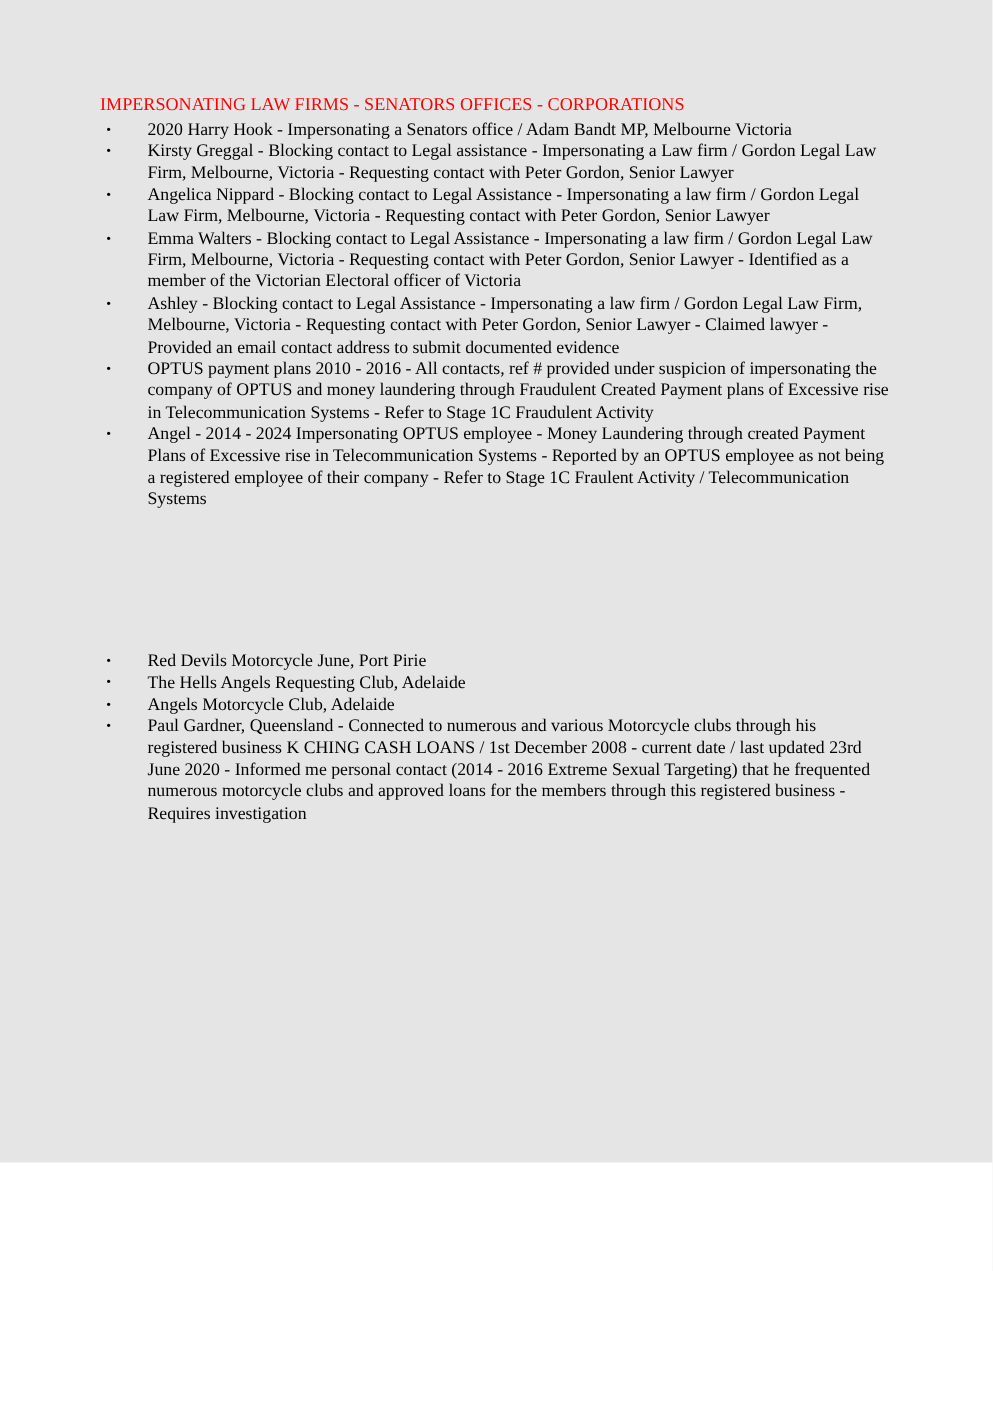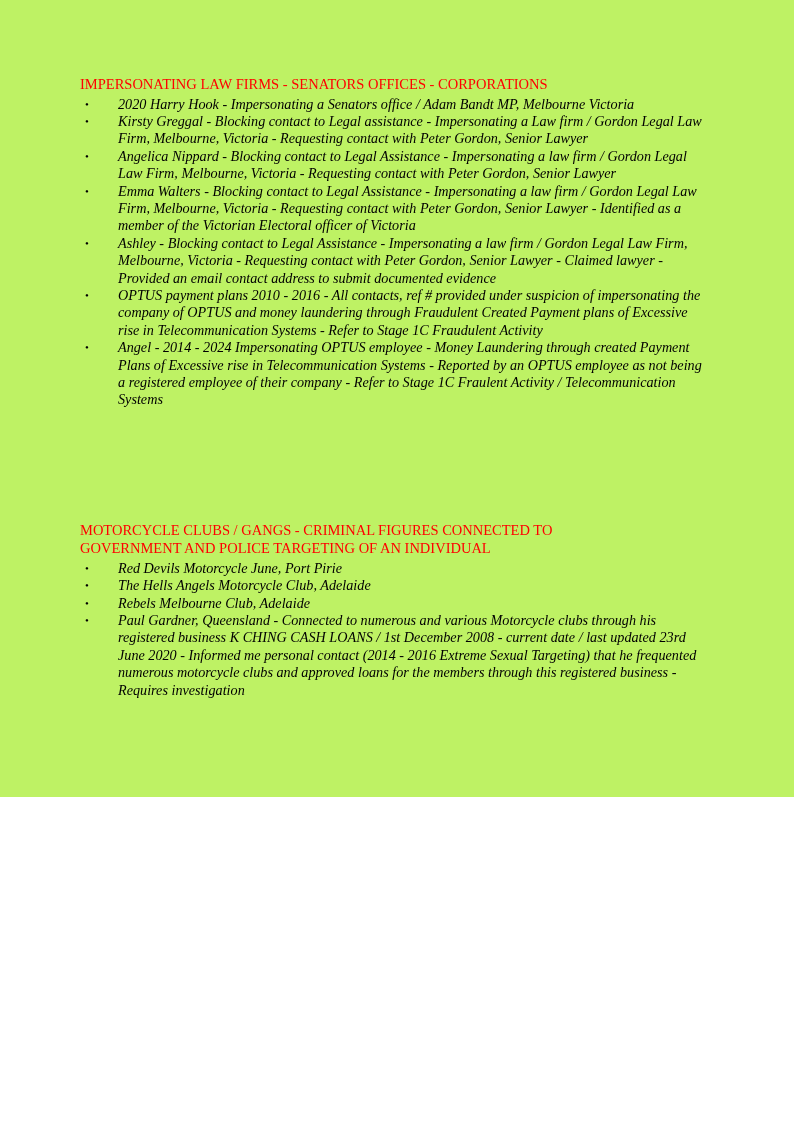--- a/index.html
+++ b/index.html
@@ -10,23 +10,23 @@
   body {
     width: 794px;
     height: 1122px;
     overflow: hidden;
     font-family: "Liberation Serif", serif;
     color: #000000;
   }
   .page {
     box-sizing: border-box;
     width: 794px;
-    height: 797px;
+    height: 930px;
     padding: 75px 82px 0 80px;
-    background: #bef264;
+    background: #e5e5e5;
   }
   .section { margin: 0; }
   .section + .section { margin-top: 112px; }
   .section-heading {
     color: #ff0000;
     font-size: 14.5px;
     line-height: 18.5px;
     font-weight: normal;
     margin: 0 0 2px 0;
     max-width: 560px;
@@ -46,21 +46,20 @@
   .bullet-marker {
     flex: 0 0 38px;
     font-size: 11px;
     line-height: 17.4px;
     padding-left: 5px;
     box-sizing: border-box;
   }
   .bullet-text {
     flex: 1 1 auto;
     max-width: 596px;
-    font-style: italic;
   }
 </style>
 </head>
 <body>
 
 <div class="page">
   <div class="section">
     <h2 class="section-heading" style="color: rgb(255, 0, 0);">IMPERSONATING LAW FIRMS - SENATORS OFFICES - CORPORATIONS</h2>
     <ul class="bullet-list">
   <li class="bullet-item">
@@ -94,35 +93,34 @@
   </li>
 
   <li class="bullet-item">
     <span class="bullet-marker">•</span>
     <span class="bullet-text">Angel - 2014 - 2024 Impersonating OPTUS employee - Money Laundering through created Payment Plans of Excessive rise in Telecommunication Systems - Reported by an OPTUS employee as not being a registered employee of their company - Refer to Stage 1C Fraulent Activity / Telecommunication Systems</span>
   </li>
 </ul>
   </div>
 
   <div class="section">
-    <h2 class="section-heading" style="color: rgb(255, 0, 0);">MOTORCYCLE CLUBS / GANGS - CRIMINAL FIGURES CONNECTED TO GOVERNMENT AND POLICE TARGETING OF AN INDIVIDUAL</h2>
     <ul class="bullet-list">
   <li class="bullet-item">
     <span class="bullet-marker">•</span>
     <span class="bullet-text">Red Devils Motorcycle June, Port Pirie</span>
   </li>
 
   <li class="bullet-item">
     <span class="bullet-marker">•</span>
-    <span class="bullet-text">The Hells Angels Motorcycle Club, Adelaide</span>
+    <span class="bullet-text">The Hells Angels Requesting Club, Adelaide</span>
   </li>
 
   <li class="bullet-item">
     <span class="bullet-marker">•</span>
-    <span class="bullet-text">Rebels Melbourne Club, Adelaide</span>
+    <span class="bullet-text">Angels Motorcycle Club, Adelaide</span>
   </li>
 
   <li class="bullet-item">
     <span class="bullet-marker">•</span>
     <span class="bullet-text">Paul Gardner, Queensland - Connected to numerous and various Motorcycle clubs through his registered business K CHING CASH LOANS / 1st December 2008 - current date / last updated 23rd June 2020 - Informed me personal contact (2014 - 2016 Extreme Sexual Targeting) that he frequented numerous motorcycle clubs and approved loans for the members through this registered business - Requires investigation</span>
   </li>
 </ul>
   </div>
 </div>
 

